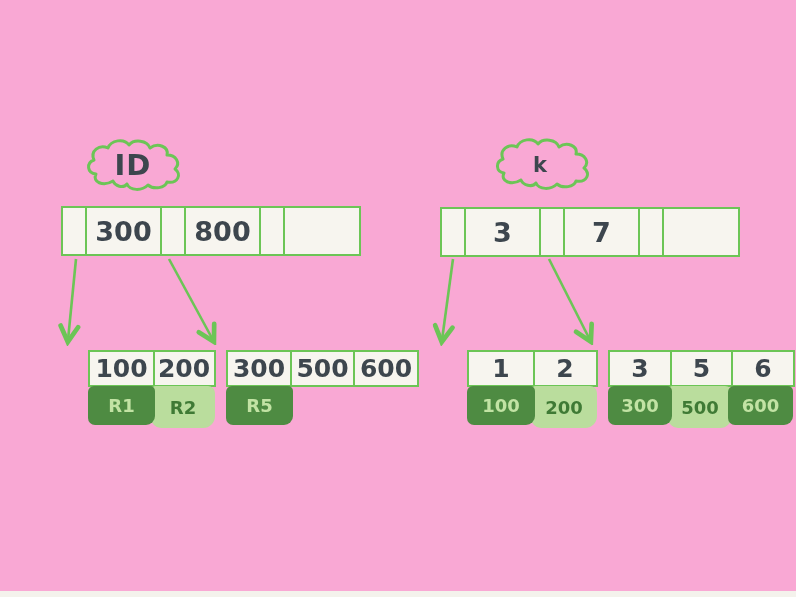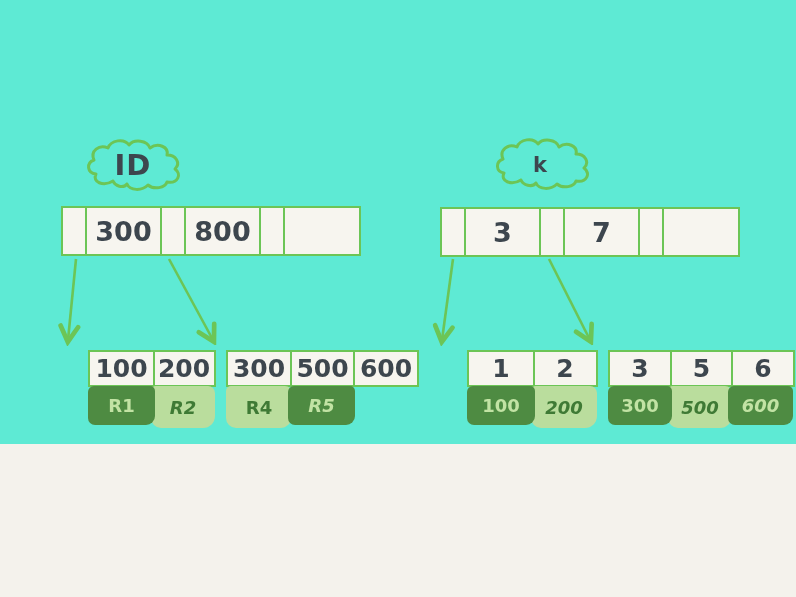--- a/index.html
+++ b/index.html
@@ -3,22 +3,22 @@
 <meta charset="utf-8">
 <style>
   html,body { margin:0; padding:0; }
   body {
     font-family: "DejaVu Sans", sans-serif;
     background: #f4f2ec;
   }
   .canvas {
     position: relative;
     width: 796px;
-    height: 444px;
-    background: #5eead4;
+    height: 591px;
+    background: #f9a8d4;
     overflow: hidden;
   }
   .overlay {
     position: absolute;
     left: 0; top: 0;
     pointer-events: none;
   }
   .cloud-label {
     position: absolute;
     display: flex;
@@ -55,21 +55,21 @@
   .recs { display: flex; margin-top: -1px; }
   .rec {
     box-sizing: border-box;
     display: flex;
     align-items: center;
     justify-content: center;
     font-size: 18px;
     font-weight: 600;
     position: relative;
   }
-  .rec + .rec { margin-left: -4px; font-style: italic; }
+  .rec + .rec { margin-left: -4px; }
   .rec.tone-dark {
     background: #4e8b42;
     color: #c2e3a4;
     height: 39px;
     border-radius: 6px 5px 9px 7px;
     z-index: 2;
   }
   .rec.tone-light {
     background: #badd9d;
     color: #3f7a35;
@@ -134,21 +134,20 @@
     </div>
   </div>
 
   <div class="leaf" style="left:178px; top:350px;">
     <div class="keys">
       <div class="cell" style="width:66px">300</div>
       <div class="cell" style="width:66px">500</div>
       <div class="cell" style="width:66px">600</div>
     </div>
     <div class="recs">
-      <div class="rec tone-light" style="width:66px">R4</div>
       <div class="rec tone-dark" style="width:67px">R5</div>
     </div>
   </div>
 
   <div class="node root" style="left:440px; top:207px;">
     <div class="cell nw"></div>
     <div class="cell wd">3</div>
     <div class="cell nw"></div>
     <div class="cell wd">7</div>
     <div class="cell nw"></div>

